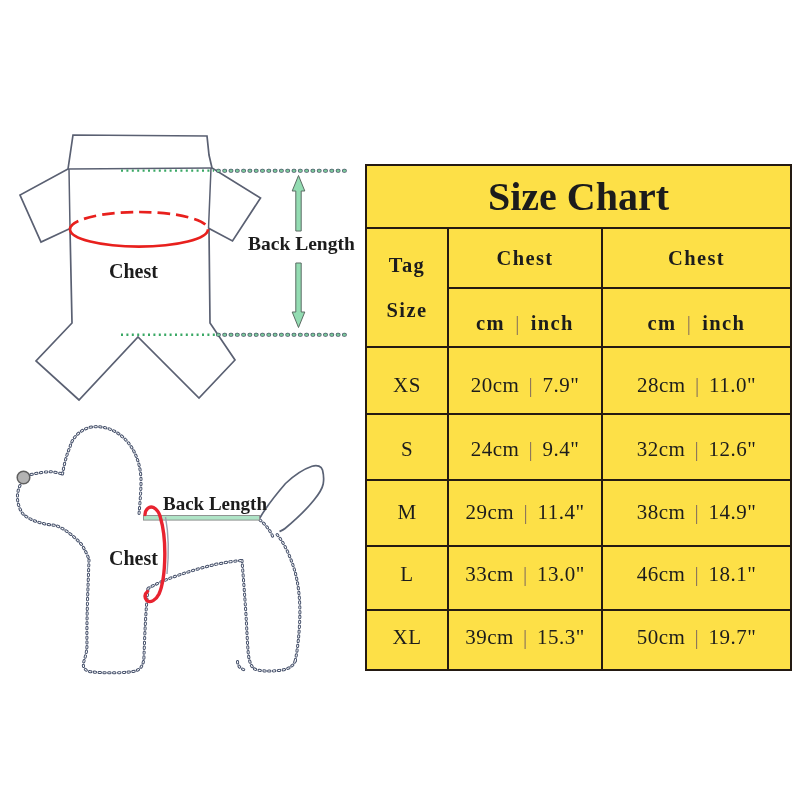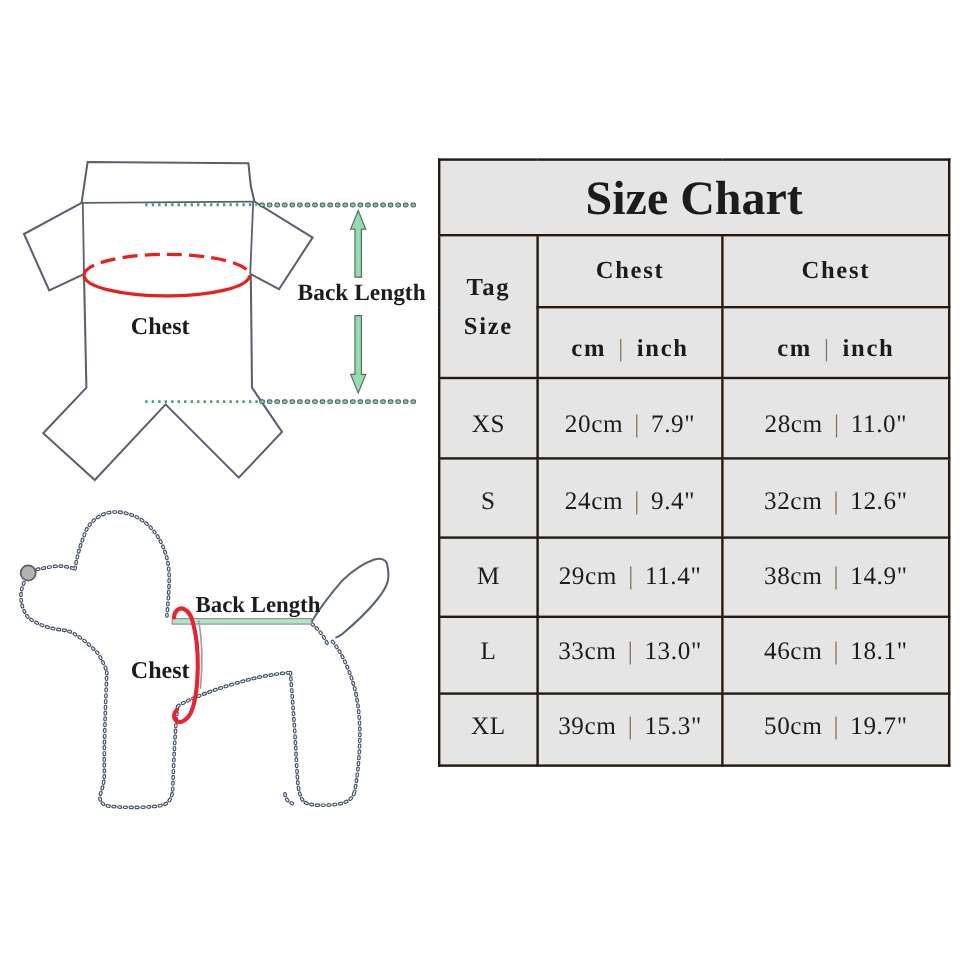--- a/index.html
+++ b/index.html
@@ -1,20 +1,20 @@
 <!DOCTYPE html>
 <html><head>
 <meta charset="utf-8">
 <style>
   html,body{margin:0;padding:0;background:#ffffff;}
   #page{position:relative;width:800px;height:800px;background:#ffffff;overflow:hidden;
         font-family:"Liberation Serif",serif;}
   #art{position:absolute;left:0;top:0;}
-  table.size{position:absolute;left:365px;top:132px;border-collapse:collapse;
-             background:#e5e5e5;table-layout:fixed;}
+  table.size{position:absolute;left:365px;top:164px;border-collapse:collapse;
+             background:#fde047;table-layout:fixed;}
   table.size td{border:2px solid #241a12;text-align:center;vertical-align:middle;
                 color:#1c1c1c;padding:0;}
   .hd{font-weight:bold;font-size:20.5px;letter-spacing:1.4px;padding-top:0 !important;}
   .data{font-size:21px;letter-spacing:0.5px;}
   tr.rxs td{padding-top:10.5px;border-radius:18px;}
   tr.rs td{padding-top:5px;}
   tr.rm td{padding-bottom:2px;}
   tr.rl td{padding-bottom:7.5px;}
   tr.rxl td{padding-bottom:6px;}
   .pipe{color:#86705c;font-weight:normal;padding:0 3.5px;}
@@ -29,21 +29,21 @@
         <col style="width:154px">
         <col style="width:189px">
       </colgroup>
 
   <tbody>
         <tr style="height:63px">
           <td colspan="3" style="font-weight:bold;font-size:40px;">Size Chart</td>
         </tr>
 
   <tr style="height:60px">
-          <td rowspan="2" class="hd" style="line-height:32px;padding-top:0 !important;">Tag<br>Size</td>
+          <td rowspan="2" class="hd" style="line-height:45px;padding-top:0 !important;">Tag<br>Size</td>
           <td class="hd">Chest</td>
           <td class="hd">Chest</td>
         </tr>
 
   <tr style="height:59px">
           <td class="hd" style="padding-top:12px !important;">cm <span class="pipe">|</span> inch</td>
           <td class="hd" style="padding-top:12px !important;">cm <span class="pipe">|</span> inch</td>
         </tr>
 
   <tr class="rxs" style="height:67px">

